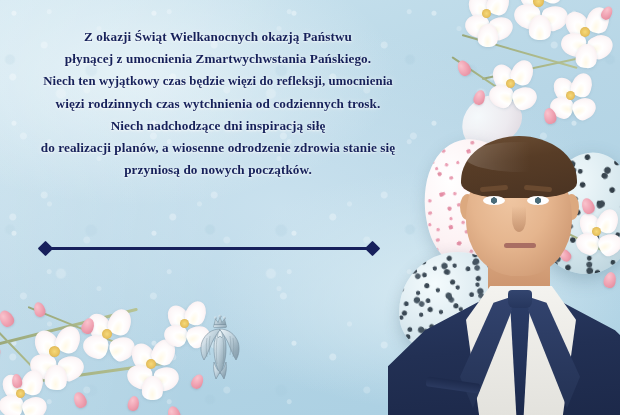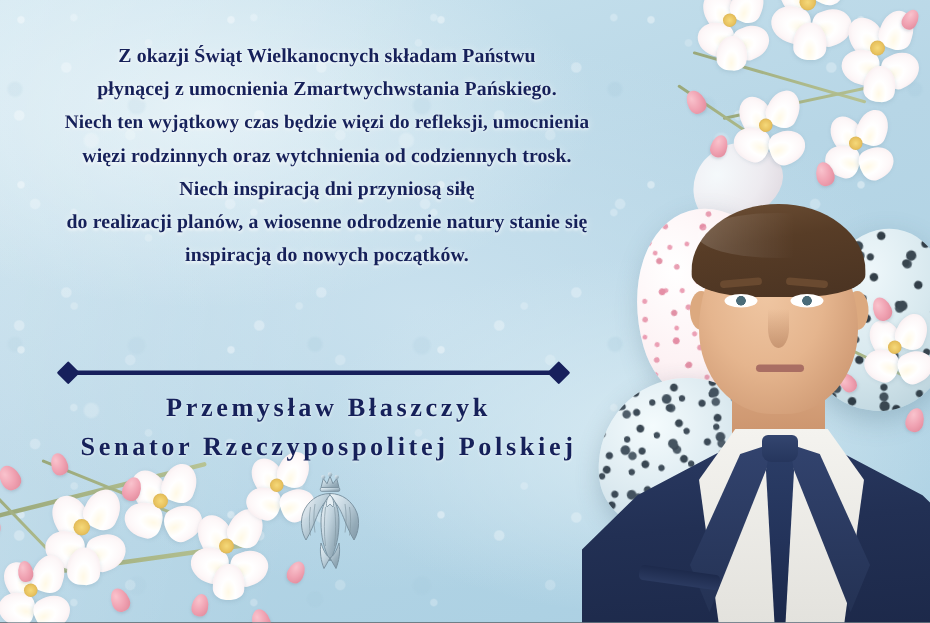--- a/index.html
+++ b/index.html
@@ -321,39 +321,35 @@
     <div class="p-hair"></div>
     <div class="p-brow l"></div>
     <div class="p-brow r"></div>
     <div class="p-eye l"></div>
     <div class="p-eye r"></div>
     <div class="p-nose"></div>
     <div class="p-mouth"></div>
   </div>
 
   <div id="greeting">
-    <div class="ln">Z okazji Świąt Wielkanocnych składam Państwu</div>
+    <div class="ln">Z okazji Świąt Wielkanocnych okazją Państwu</div>
     <div class="ln">płynącej z umocnienia Zmartwychwstania Pańskiego.</div>
     <div class="ln wide">Niech ten wyjątkowy czas będzie więzi do refleksji, umocnienia</div>
-    <div class="ln">więzi rodzinnych oraz wytchnienia od codziennych trosk.</div>
-    <div class="ln">Niech inspiracją dni przyniosą siłę</div>
-    <div class="ln">do realizacji planów, a wiosenne odrodzenie natury stanie się</div>
-    <div class="ln">inspiracją do nowych początków.</div>
+    <div class="ln">więzi rodzinnych czas wytchnienia od codziennych trosk.</div>
+    <div class="ln">Niech nadchodzące dni inspiracją siłę</div>
+    <div class="ln">do realizacji planów, a wiosenne odrodzenie zdrowia stanie się</div>
+    <div class="ln">przyniosą do nowych początków.</div>
   </div>
 
   <div id="divider">
     <div class="dia l"></div>
     <div class="rule"></div>
     <div class="dia r"></div>
   </div>
 
-  <div id="signature">
-    <div class="name">Przemysław Błaszczyk</div>
-    <div class="role">Senator  Rzeczypospolitej Polskiej</div>
-  </div>
 
   <div id="emblem">
     <svg viewBox="0 0 48 70" width="48" height="70" aria-hidden="true">
       <defs>
         <linearGradient id="sil" x1="0" y1="0" x2="1" y2="1">
           <stop offset="0%" stop-color="#f2f7fa"></stop>
           <stop offset="42%" stop-color="#c3d4de"></stop>
           <stop offset="75%" stop-color="#93a9b6"></stop>
           <stop offset="100%" stop-color="#7d93a2"></stop>
         </linearGradient>

